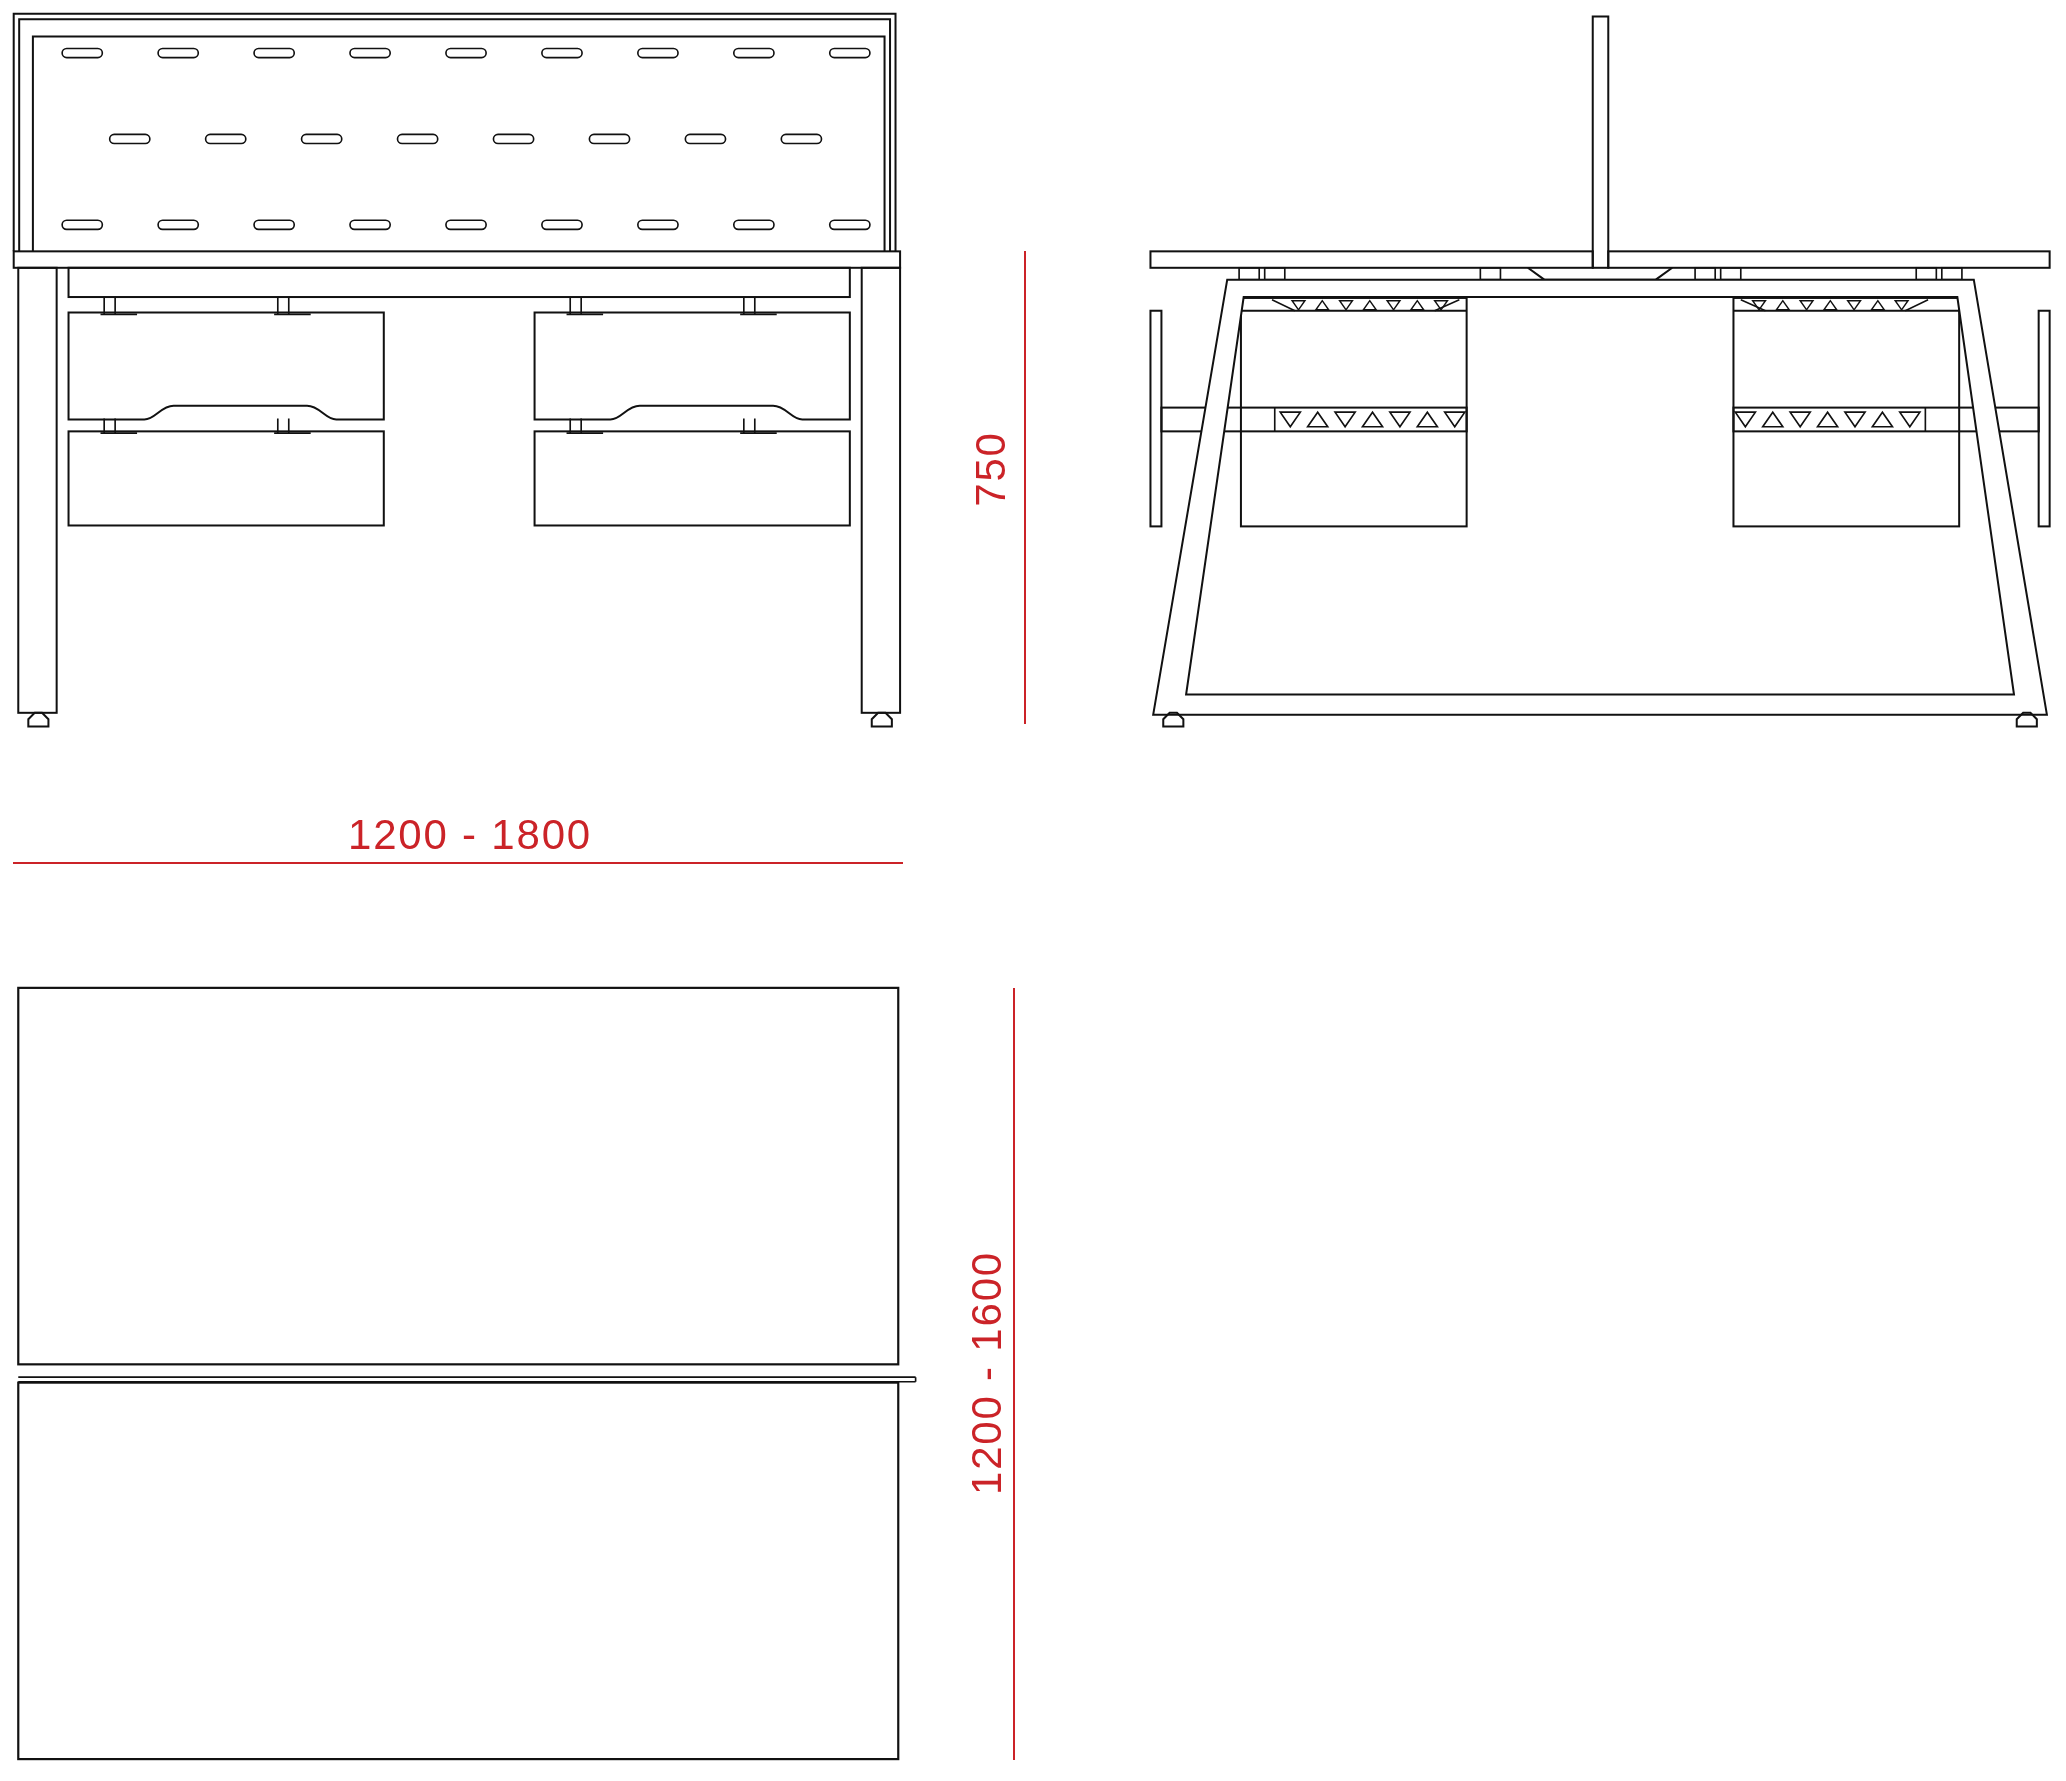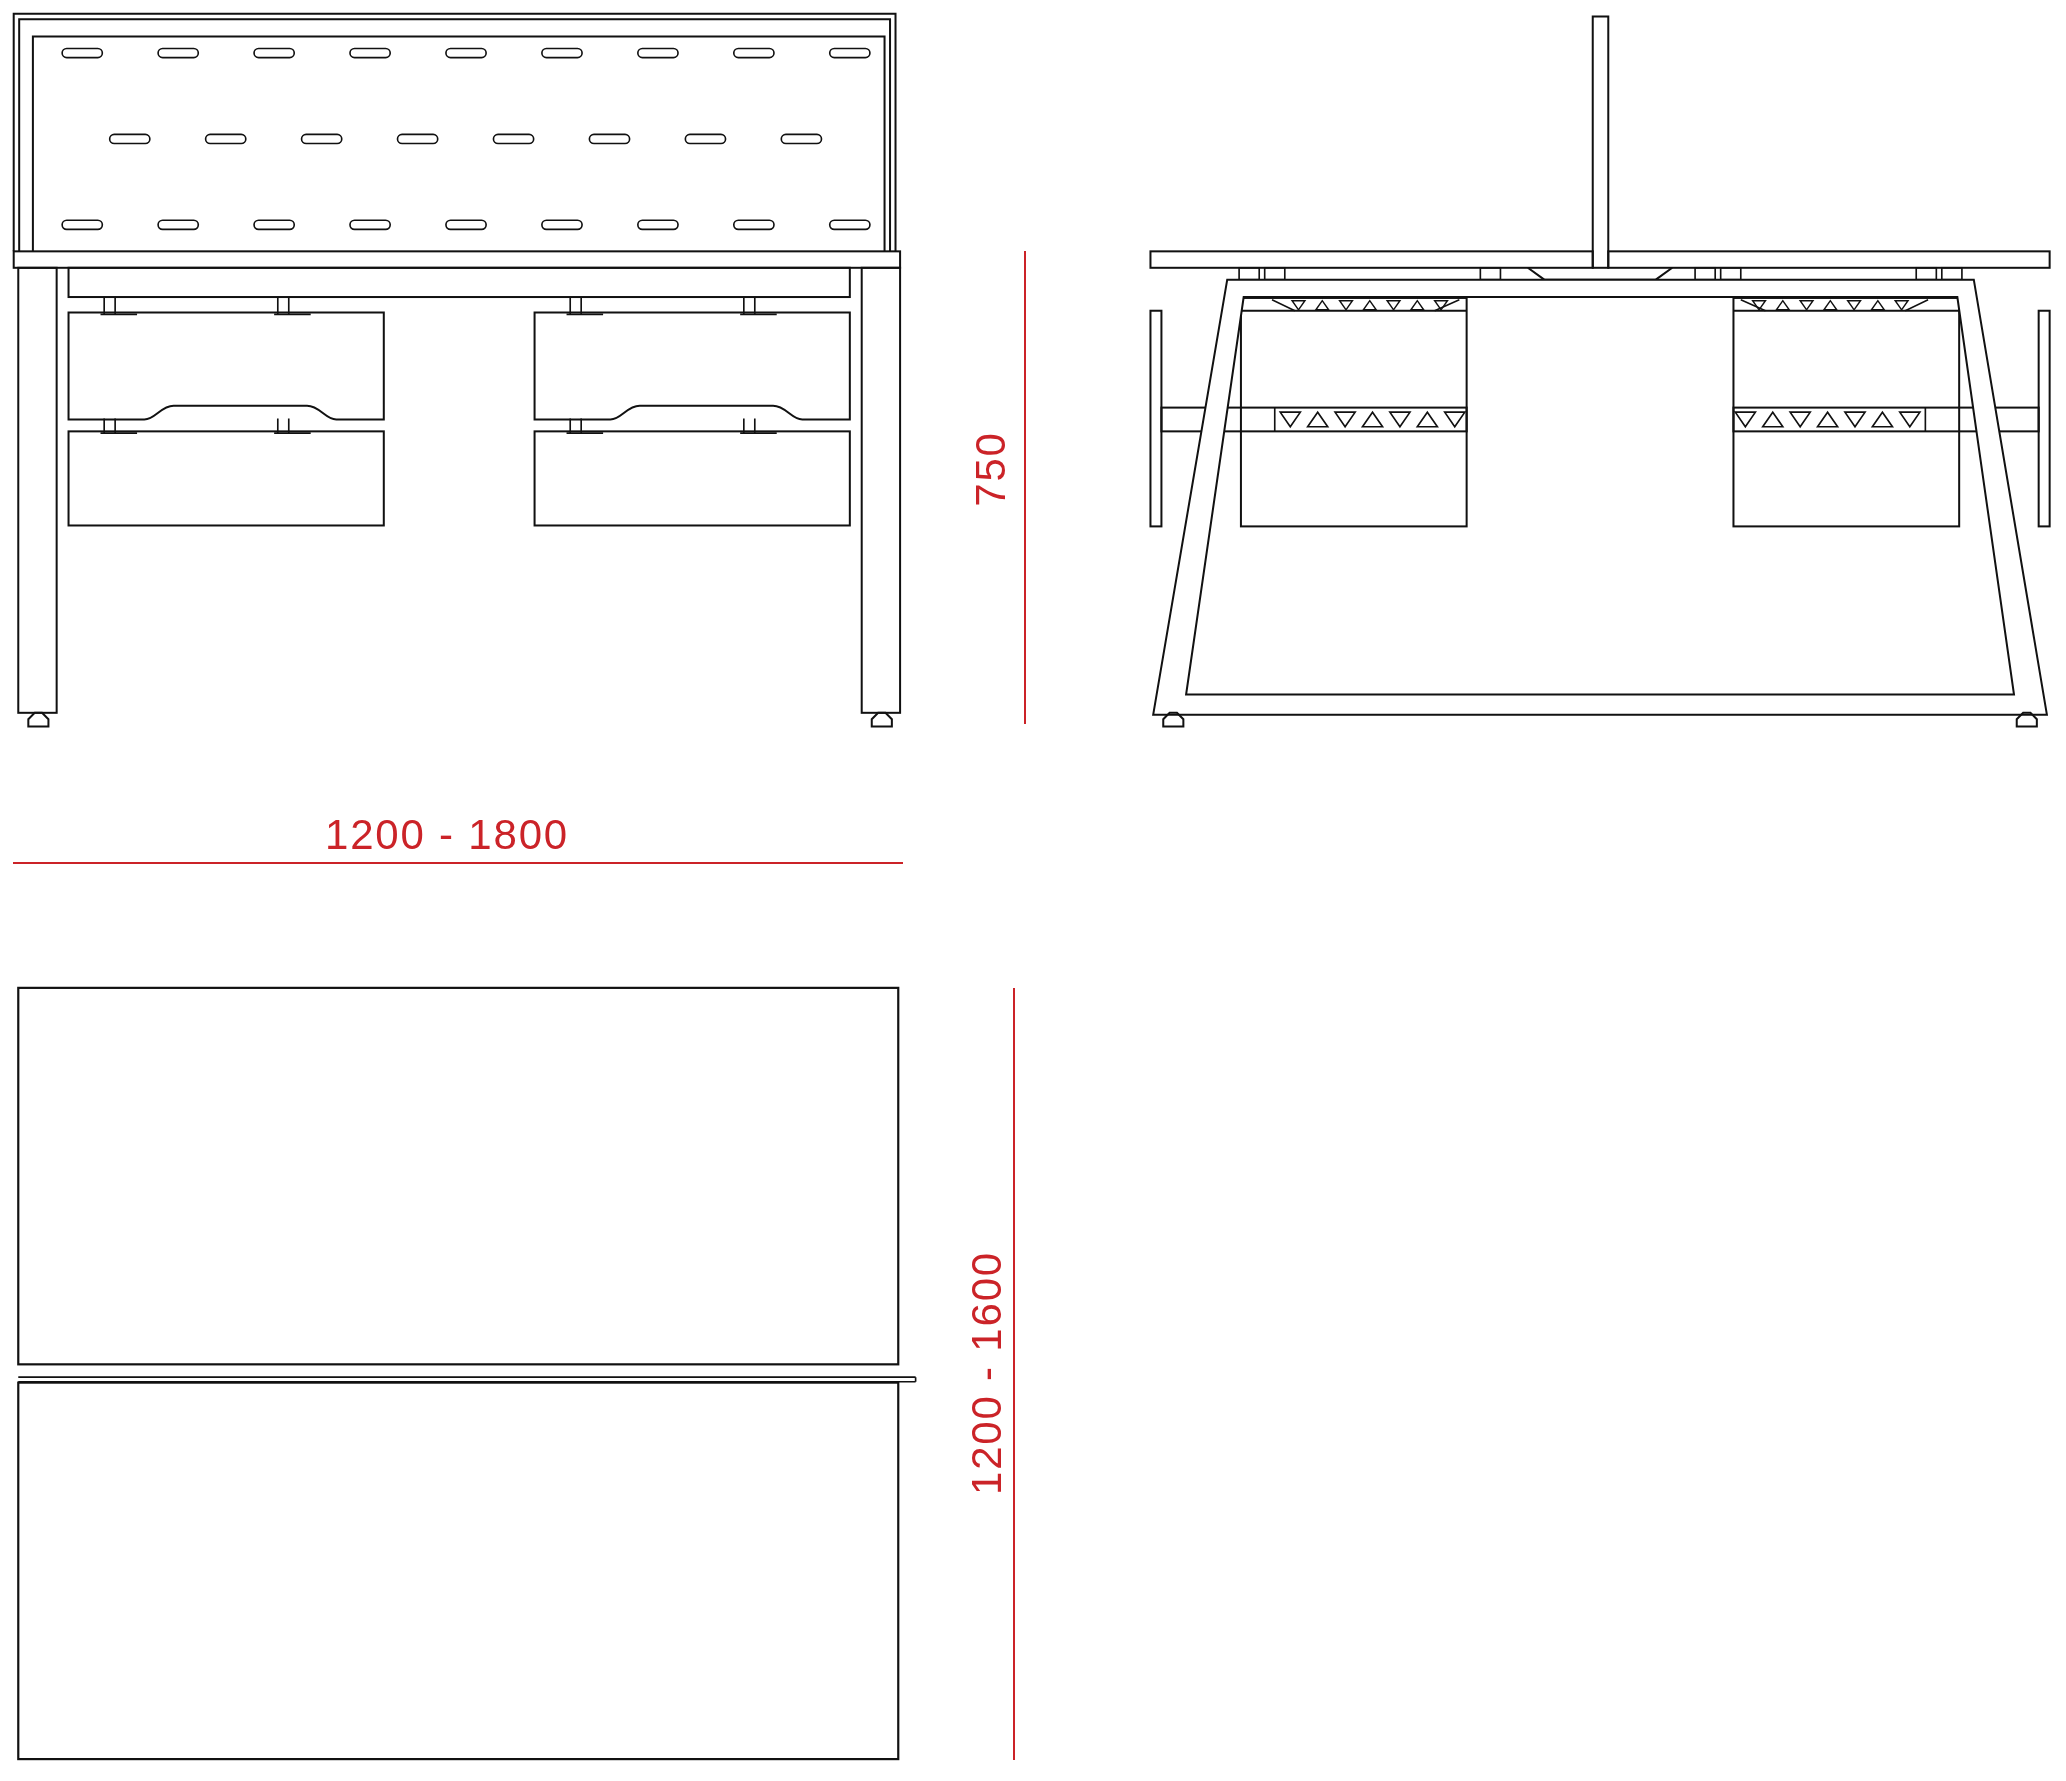--- a/index.html
+++ b/index.html
@@ -157,19 +157,19 @@
       <rect x="20" y="1081" width="963" height="412"></rect>
       <rect x="20" y="1513" width="963" height="412"></rect>
       <path d="M20,1507 H1002 M20,1512 H1002 M1002,1507 V1512" stroke-width="1.8"></path>
     </g>
   </svg>
 
   <div class="dim-line" style="left:1024px;top:251px;width:1.8px;height:473px;"></div>
   <div class="dim-label vertical" style="left:991px;top:469px;">750</div>
 
   <div class="dim-line" style="left:12.8px;top:862px;width:890px;height:1.8px;"></div>
-  <div class="dim-label" style="left:447px;top:835px;text-align:center;">1200 - 1800</div>
+  <div class="dim-label" style="left:470px;top:835px;text-align:center;">1200 - 1800</div>
 
   <div class="dim-line" style="left:1013px;top:988px;width:1.8px;height:772px;"></div>
   <div class="dim-label vertical" style="left:987px;top:1373px;">1200 - 1600</div>
 
 </div>
 
 
 </body></html>

